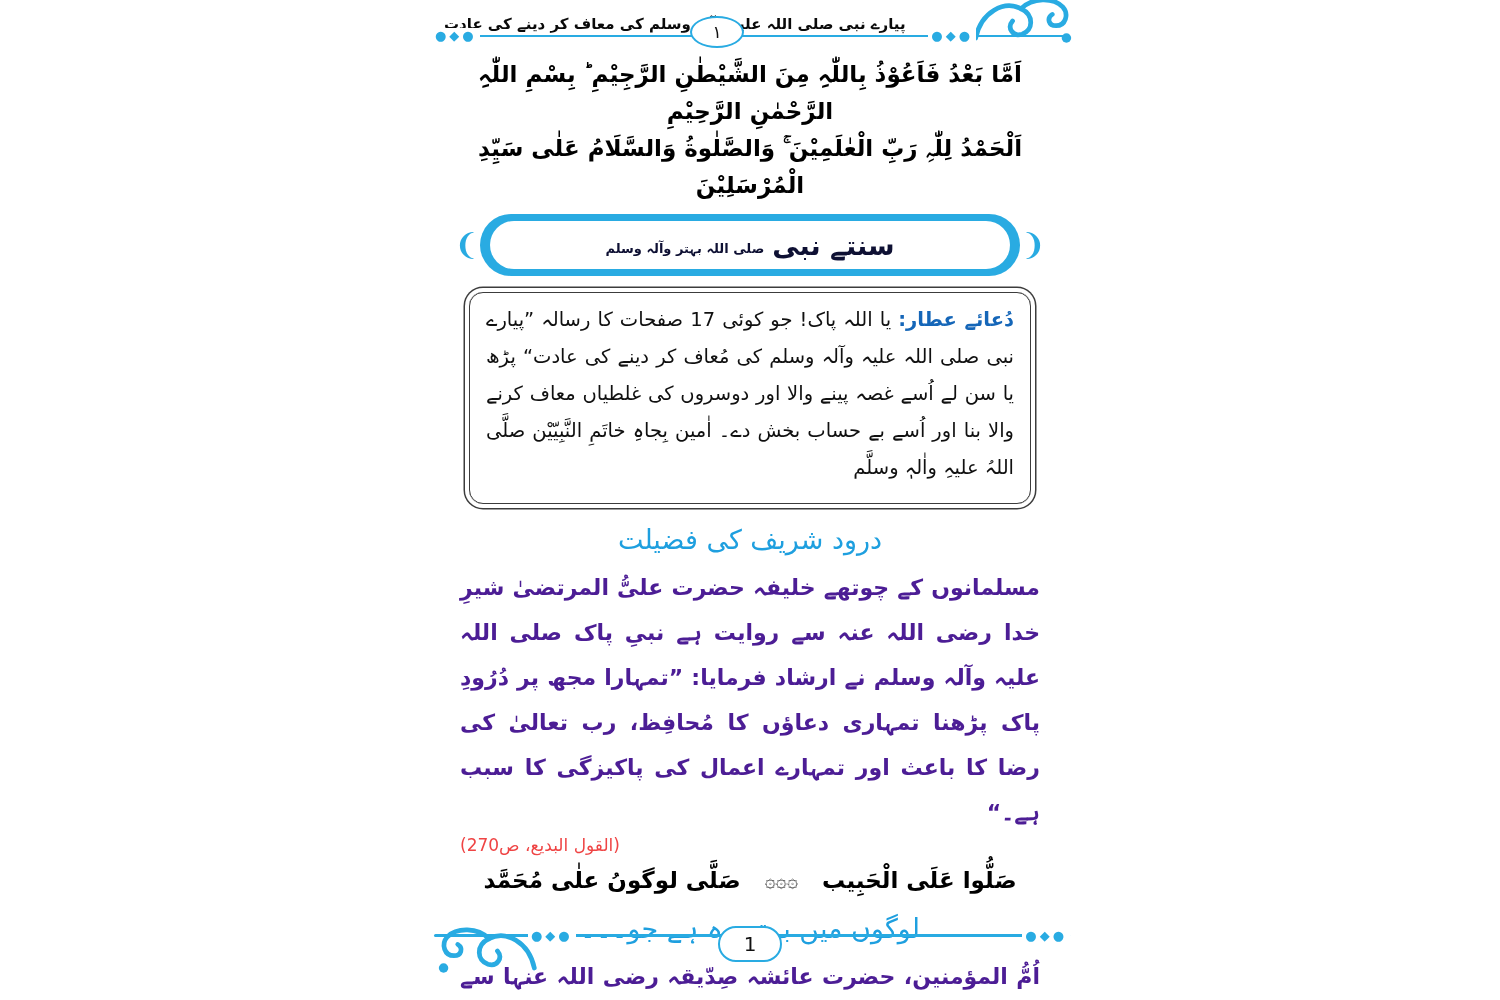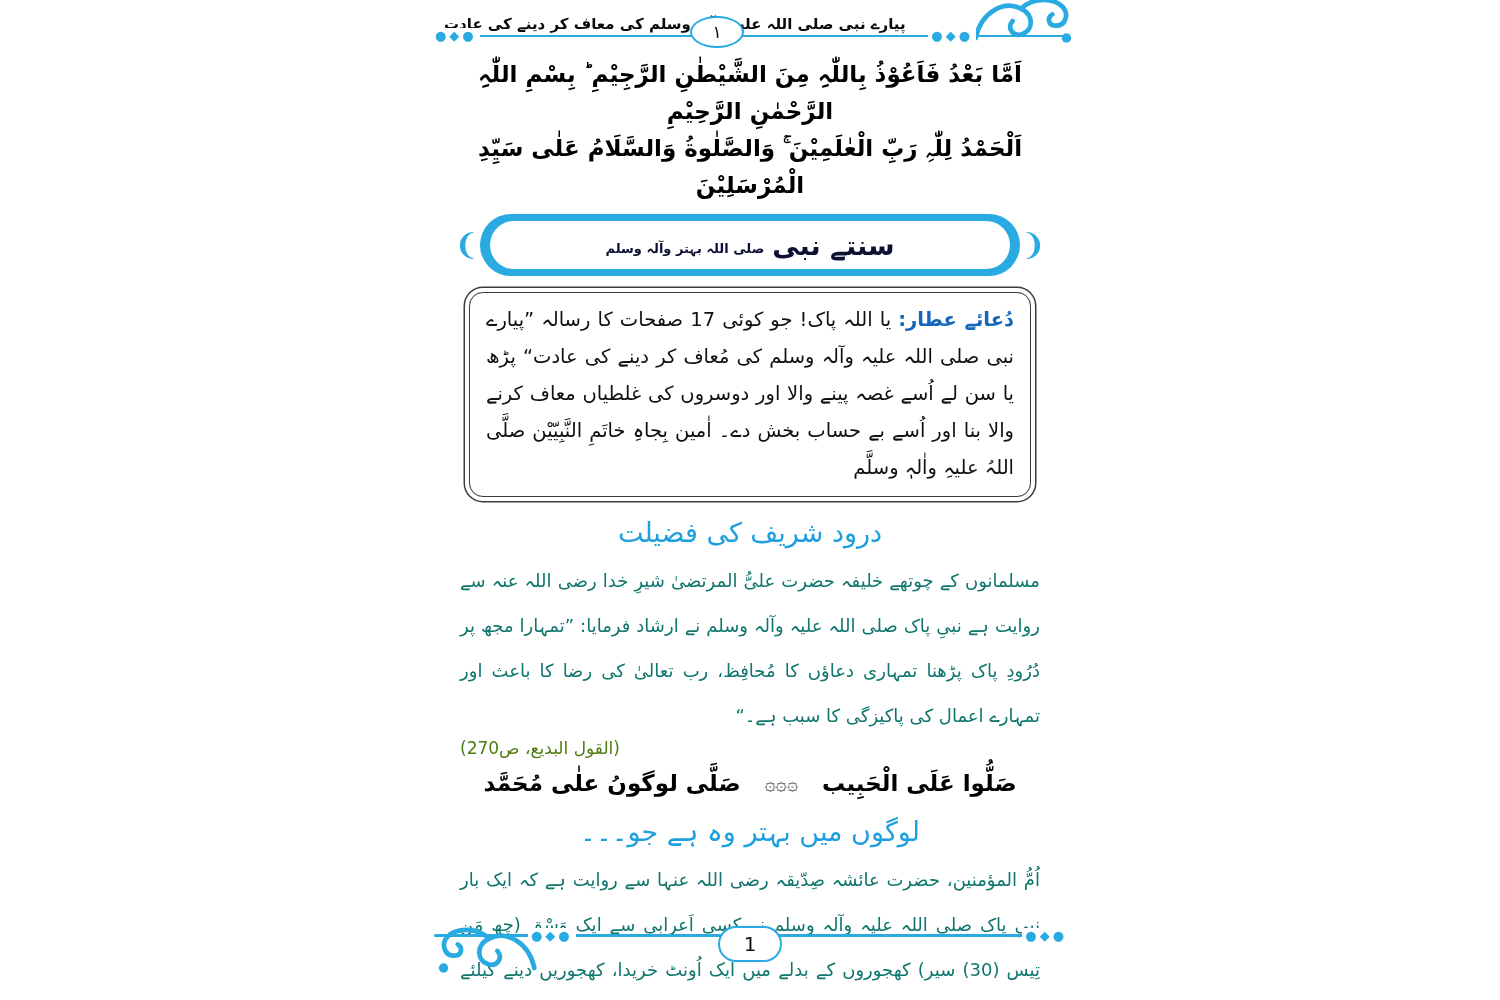--- a/index.html
+++ b/index.html
@@ -44,37 +44,37 @@
     display:flex; align-items:center; justify-content:center; gap:8px; direction:rtl;
   }
   .banner-main { font-size:27px; font-weight:bold; color:#0e1033; white-space:nowrap; }
   .banner-small { font-size:13px; font-weight:bold; color:#0e1033; white-space:nowrap; padding-top:6px; }
   .banner-end { position:absolute; top:4px; width:30px; height:54px; color:#29ABE2; font-size:30px; line-height:54px; }
   .banner-end.right { right:-26px; transform:scaleX(-1); }
   .banner-end.left { left:-26px; }
 
   
   .dua-box {
-    width:562px; margin:16px auto 0; padding:8px 16px 10px;
+    width:562px; margin:16px auto 0; padding:8px 16px 17px;
     border:1.5px solid #3c3c3c; border-radius:14px;
     box-shadow:0 0 0 4px #ffffff, 0 0 0 5.5px #3c3c3c;
     direction:rtl; text-align:justify; font-size:19.5px; line-height:37px; color:#101010;
   }
   .dua-lead { color:#1566B8; font-weight:bold; }
 
   
   .sec-heading {
     margin-top:20px; text-align:center; direction:rtl;
     color:#1E9FDF; font-size:27px; font-weight:normal;
   }
   .para {
     width:580px; margin:10px auto 0; direction:rtl;
-    text-align:justify; font-size:18px; line-height:45px; color:#0f766e;
+    text-align:justify; font-size:22px; line-height:45px; color:#4c1d95;font-weight:bold;
   }
-  .reference { width:580px; margin:0 auto; direction:rtl; text-align:left; font-size:17px; color:#4d7c0f; }
+  .reference { width:580px; margin:0 auto; direction:rtl; text-align:left; font-size:17px; color:#ef4444; }
   .salawat {
     margin-top:12px; display:flex; justify-content:center; align-items:center; gap:24px;
     direction:rtl; font-size:23px; font-weight:bold; color:#000;
   }
   .salawat .flowers { font-size:19px; letter-spacing:5px; color:#2b2b2b; font-weight:normal; }
 
   
   .footer { position:absolute; left:0; right:0; bottom:22px; height:58px; }
   .fline { position:absolute; top:14px; left:-6px; right:-10px; height:2.5px; background:#29ABE2; border-radius:2px; }
   .oval.bottom { left:50%; transform:translateX(-50%); top:6px; width:64px; height:36px;

